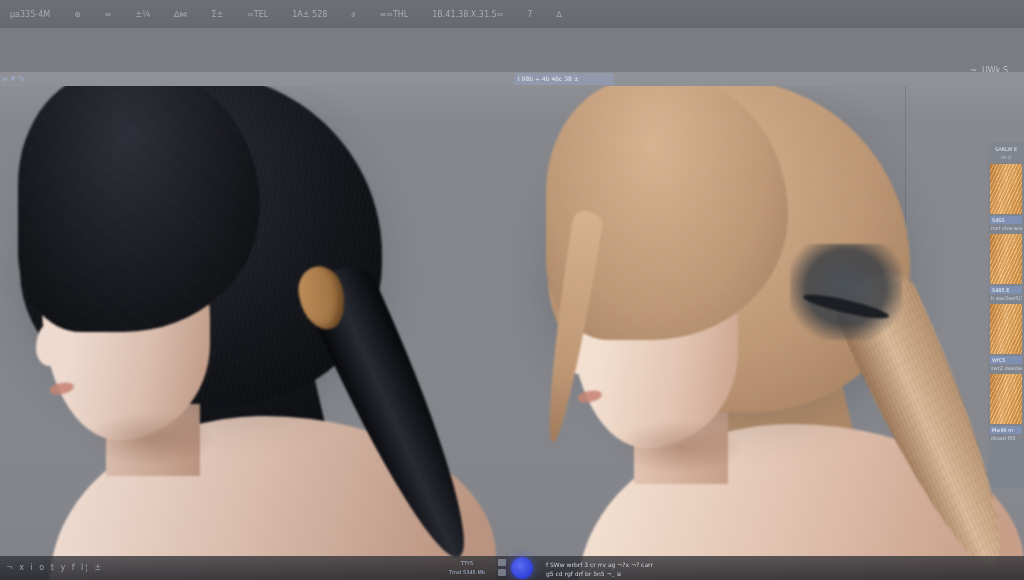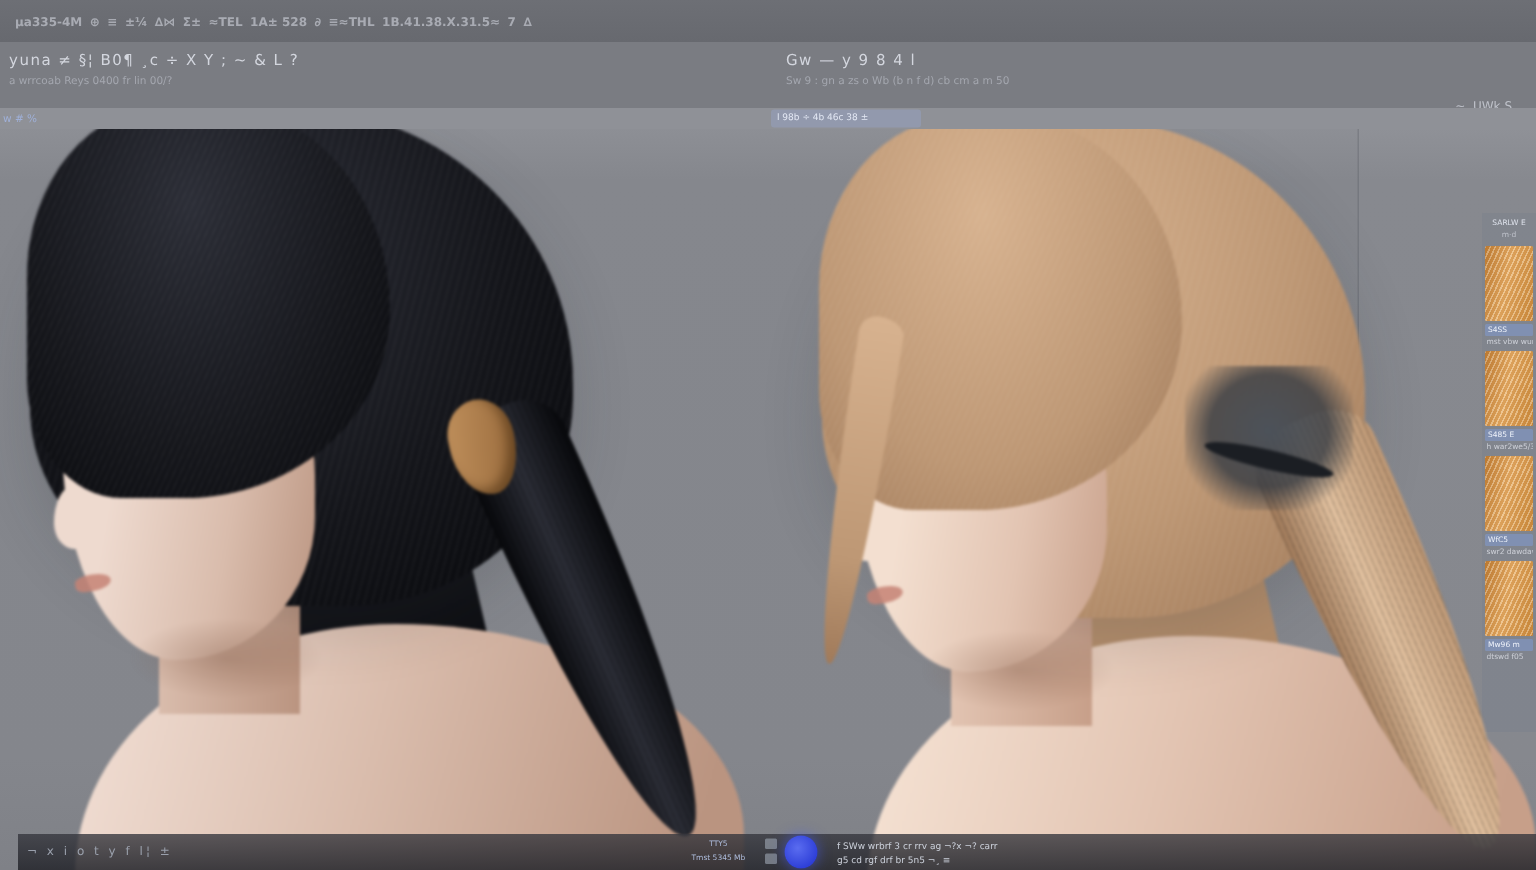--- a/index.html
+++ b/index.html
@@ -2,21 +2,21 @@
 <html><head>
 <meta charset="utf-8">
 <style>
   * { margin:0; padding:0; box-sizing:border-box; }
   html,body { width:1024px; height:580px; overflow:hidden; }
   body { position:relative; font-family:"DejaVu Sans", sans-serif; background:#85878d; }
 
   
   .topbar { position:absolute; top:0; left:0; right:0; height:28px; background:linear-gradient(#6d6f75,#67696f);
             z-index:20; display:flex; align-items:center; padding:0 10px; color:#b4b7bf; font-size:8px; }
-  .menu-items { display:flex; gap:5px; white-space:nowrap;font-weight:bold; }
+  .menu-items { display:flex; gap:24px; white-space:nowrap; }
   .menu-items span { opacity:.85; }
   .topbar-right { margin-left:auto; display:flex; align-items:center; gap:13px; white-space:nowrap; }
   .app-icon { width:20px; height:22px; border-radius:4px; position:relative;
               background:linear-gradient(135deg,#5d7ae0,#3c55b8); box-shadow:0 0 7px rgba(90,120,230,.8); }
   .app-icon::after { content:""; position:absolute; inset:5px 6px 4px 6px; border-radius:3px; background:rgba(160,190,255,.55); }
   .person-icon { width:9px; height:9px; position:relative; display:inline-block; }
   .person-icon::before { content:""; position:absolute; left:2.5px; top:0; width:4px; height:4px; border-radius:50%; background:#b4b7bf; }
   .person-icon::after { content:""; position:absolute; left:0.5px; top:4.5px; width:8px; height:4px; border-radius:4px 4px 0 0; background:#b4b7bf; }
 
   
@@ -107,21 +107,21 @@
   .swatch-item { margin-bottom:2px; }
   .swatch { width:32px; height:50px; margin:0 auto; position:relative; border-radius:1px; cursor:pointer;
             background:linear-gradient(100deg,#c07f35,#eab26a 45%,#cf8f3e); }
   .swatch::after { content:""; position:absolute; inset:0; border-radius:1px;
             background:repeating-linear-gradient(115deg, rgba(255,255,255,.28) 0 1px, rgba(170,100,35,.22) 1px 3px); }
   .chip { margin:2px 0 1px; background:rgba(128,148,188,.78); color:#eef2fa; font-size:5px;
           padding:1px 2px; border-radius:1px; white-space:nowrap; overflow:hidden; }
   .note { font-size:5px; color:rgba(235,238,245,.7); padding:0 1px 1px; white-space:nowrap; overflow:hidden; }
 
   
-  .bottombar { position:absolute; left:12px; right:0; bottom:0; height:24px; z-index:30;
+  .bottombar { position:absolute; left:0; right:0; bottom:0; height:24px; z-index:30;
                background:linear-gradient(rgba(52,53,60,.78), rgba(38,39,45,.88)); color:#c8ccd6; }
   .bb-left { position:absolute; left:6px; top:7px; font-size:8px; letter-spacing:2px; color:#9aa0ac; }
   .bb-clip { position:absolute; left:449px; top:3px; font-size:5px; color:#aebddd; line-height:1.7; text-align:center; }
   .bb-icons { position:absolute; left:498px; top:3px; display:flex; flex-direction:column; gap:3px; }
   .bb-icons i { width:8px; height:7px; background:rgba(170,178,192,.55); border-radius:1px; }
   .play { position:absolute; left:511px; top:1px; width:22px; height:22px; border-radius:50%; cursor:pointer;
           background:radial-gradient(circle at 40% 38%, #5a6cf0, #2e3fd8 72%); box-shadow:0 0 9px rgba(70,90,240,.65); }
   .bb-text { position:absolute; left:546px; top:4px; font-size:6px; color:#ccd1db; line-height:1.55; white-space:nowrap; }
 </style>
 </head>
@@ -140,28 +140,20 @@
       <span>1A± 528</span>
       <span>∂</span>
       <span>≡≈THL</span>
       <span>1B.41.38.X.31.5≈</span>
       <span>7</span>
       <span>∆</span>
     </div>
 </div>
 
 <div class="toolbar2">
-  <div class="tb-left">
-    <div class="tb-title">yuna ≠ §¦ B0¶ ¸c ÷ X Y ; ~ &amp; L ?</div>
-    <div class="tb-sub">a wrrcoab  Reys 0400 fr lin 00/?</div>
-  </div>
-  <div class="tb-center">
-    <div class="tb-title">Gw — y 9 8 4 l</div>
-    <div class="tb-sub">Sw 9 : gn a zs  o Wb (b n f d) cb cm a m 50</div>
-  </div>
   <div class="tb-right">~. UWk S</div>
 </div>
 
 <div class="band">
   <span class="band-chip-left">w # %</span>
   <span class="band-tab">l 98b ÷ 4b  46c  38 ±</span>
 </div>
 
 <div class="canvas">
   <div class="divider-v"></div>

